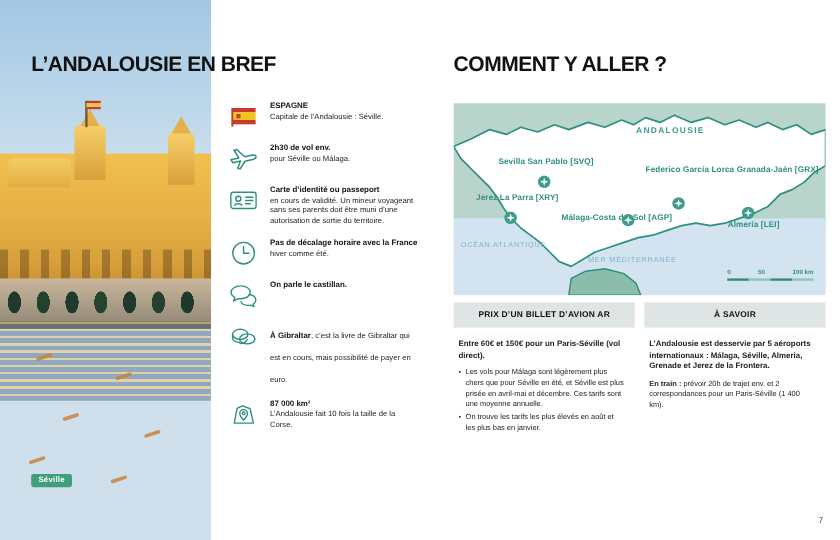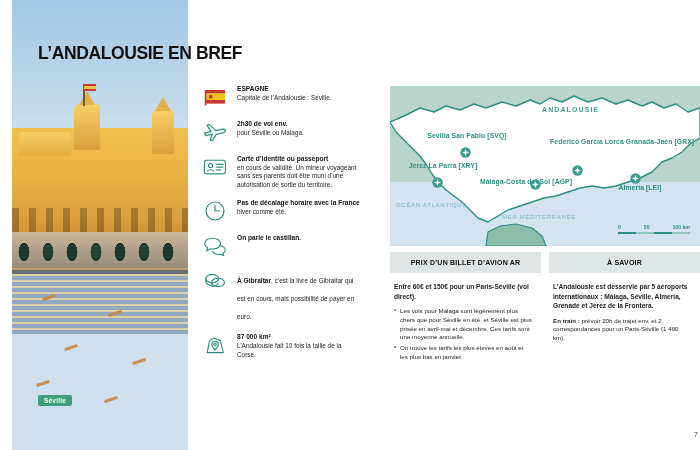--- a/index.html
+++ b/index.html
@@ -11,21 +11,20 @@
     height: 450px;
     overflow: hidden;
     background: #ffffff;
     font-family: "Liberation Sans", sans-serif;
     position: relative;
   }
   .page {
     position: absolute;
     inset: 0;
     display: flex;
-    padding-left: 12px;
   }
 
   
   .left-half {
     position: relative;
     width: 352px;
     height: 450px;
     flex: 0 0 352px;
   }
 
@@ -475,20 +474,21 @@
             <div class="fact-text">L’Andalousie fait 10 fois la taille de la Corse.</div>
           </div>
         </div>
 
       </div>
     </div>
   </div>
 
   <div class="right-half">
 
+    <div class="title title-right">COMMENT Y ALLER ?</div>
 
     <div class="map">
       <div class="map-land-green"></div>
       <div class="map-sea"></div>
 
       <svg class="map-andalusia" viewBox="0 0 310 160">
 
         <path d="M0,36 L14,30 L30,22 L44,26 L56,20 L70,24 L84,18 L96,22
                  L112,16 L126,20 L140,14 L150,18 L160,12 L172,16 L184,10
                  L198,16 L212,12 L226,18 L238,14 L252,20 L262,16 L274,22

